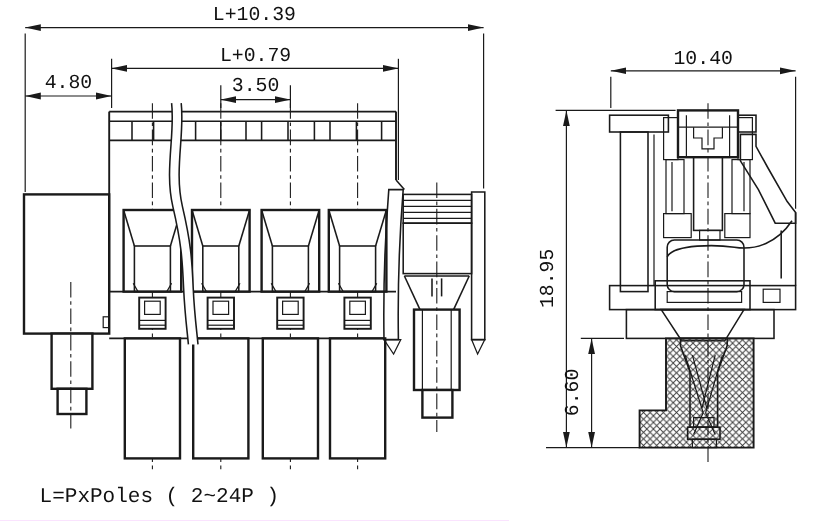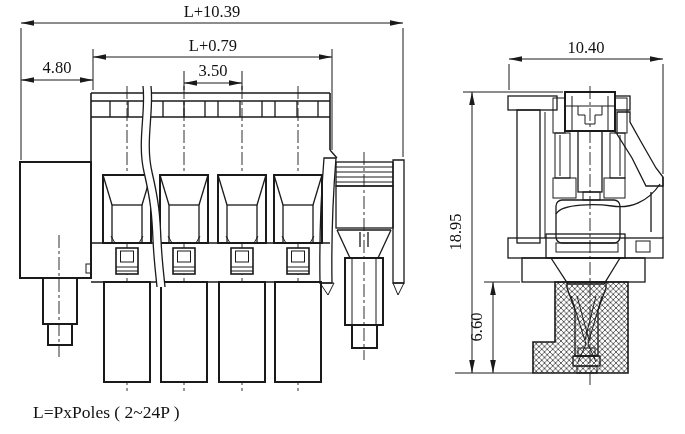--- a/index.html
+++ b/index.html
@@ -1,17 +1,17 @@
 <!DOCTYPE html>
 <html><head>
 <meta charset="utf-8">
 <style>
   html,body { margin:0; padding:0; background:#fff; }
   .sheet { position:relative; width:685px; height:434px; background:#f0abfc; overflow:hidden;
-           font-family:Liberation Serif, serif; }
+           font-family:Liberation Mono, monospace; }
   svg { display:block; }
   .ol  { fill:#fff;  stroke:#1a1a1a; stroke-width:2;   }
   .olh { stroke:#1a1a1a; stroke-width:1.6; }
   .tl  { fill:none;  stroke:#1a1a1a; stroke-width:1.3; }
   .t1  { fill:none;  stroke:#1a1a1a; stroke-width:1;   }
   .cl  { fill:none;  stroke:#1a1a1a; stroke-width:0.9; stroke-dasharray:13 3 3 3; }
   .dim { fill:none;  stroke:#1a1a1a; stroke-width:1;   }
   .lbl { font-size:16.5px; fill:#111; }
   .note{ font-size:17.5px; fill:#111; }
 </style>

